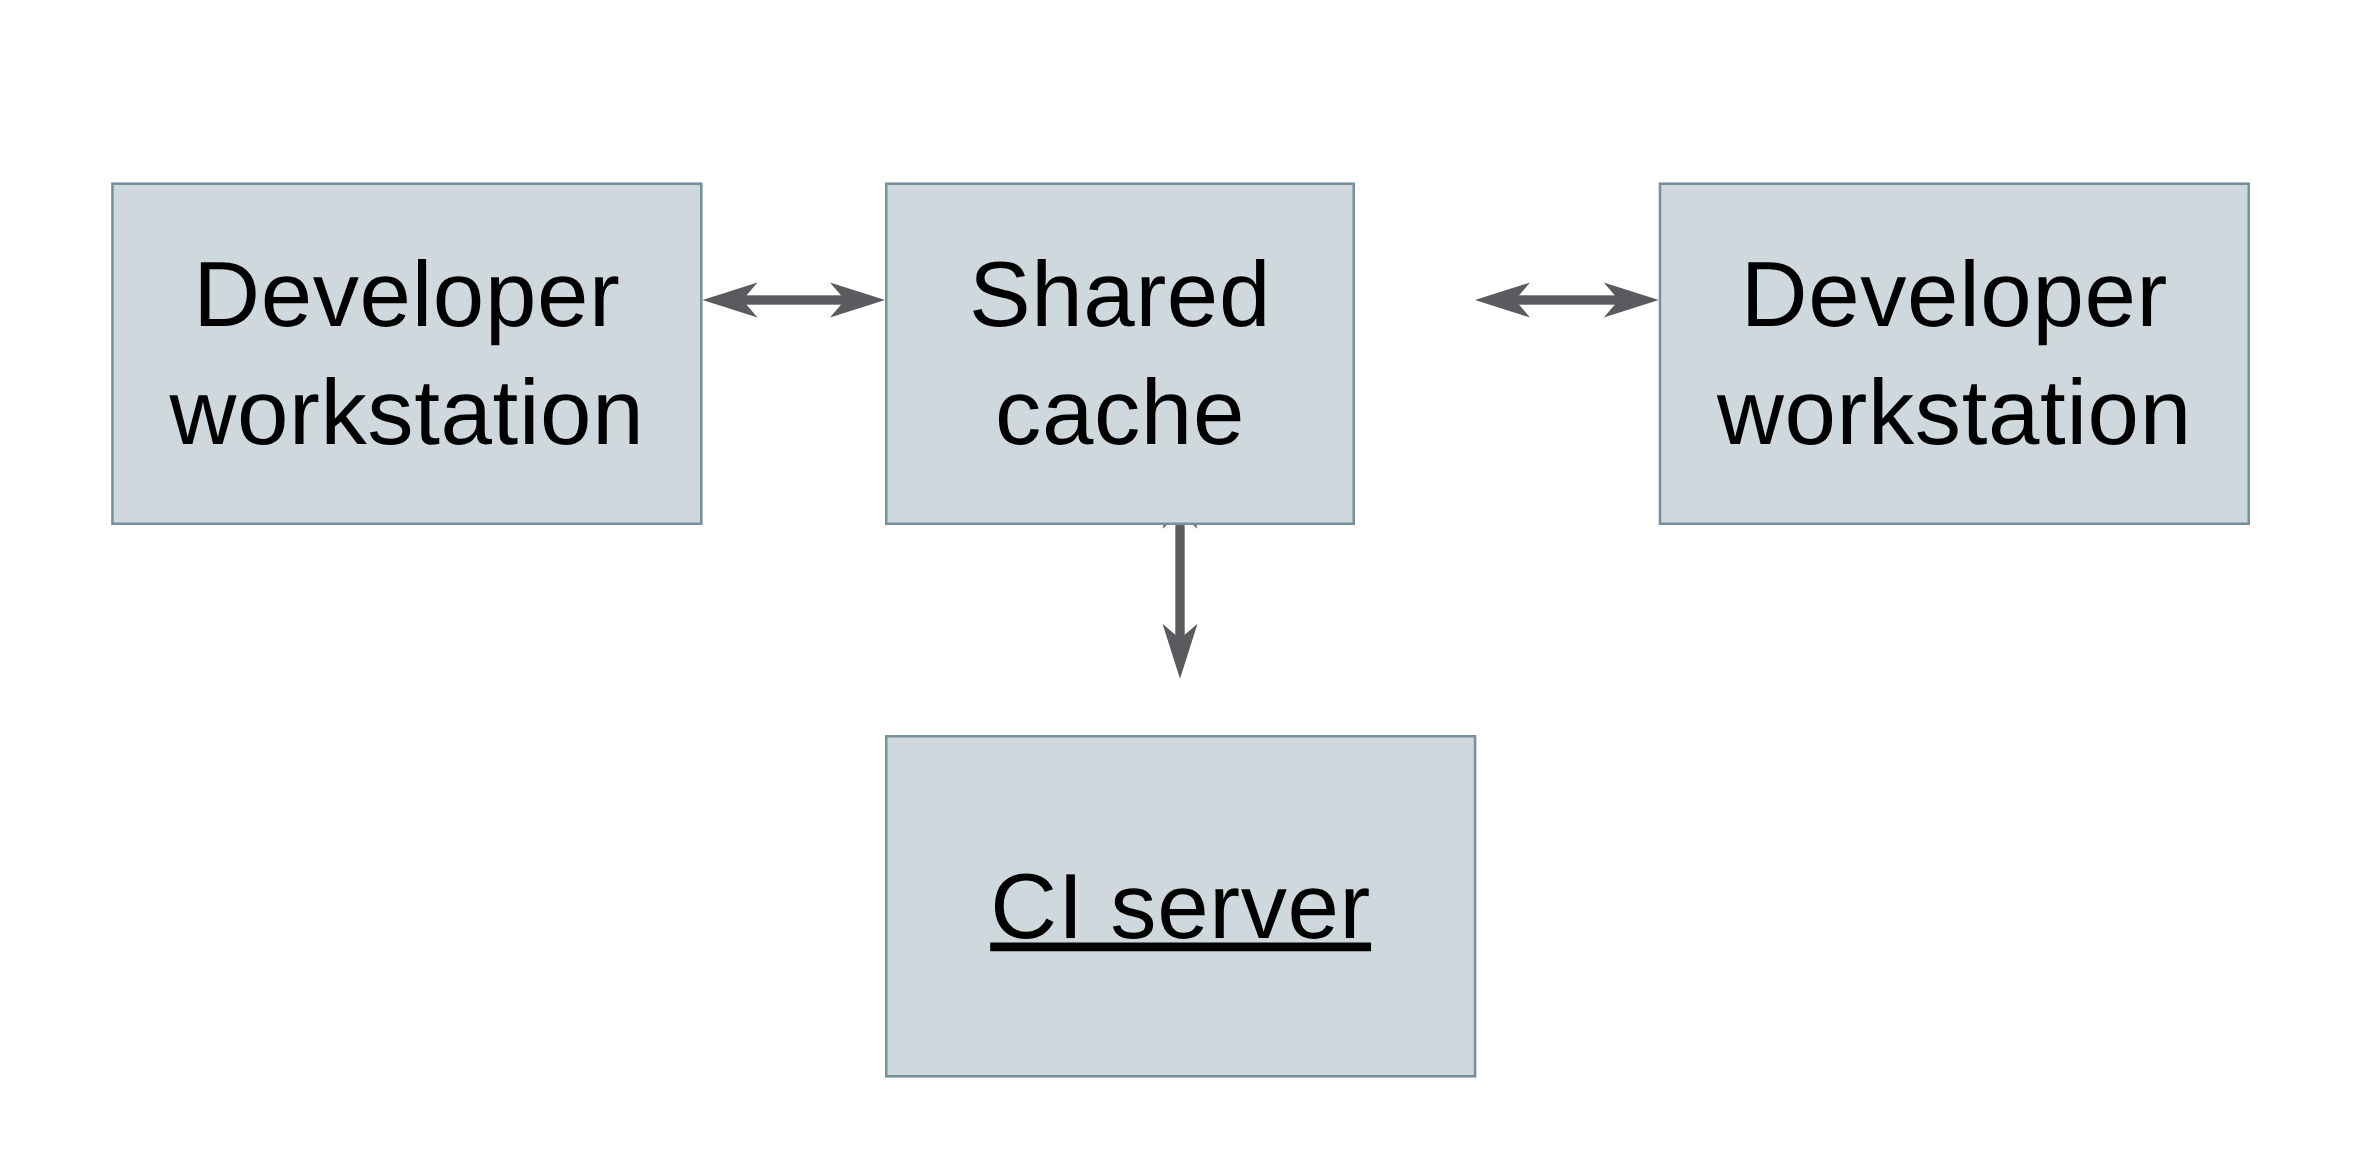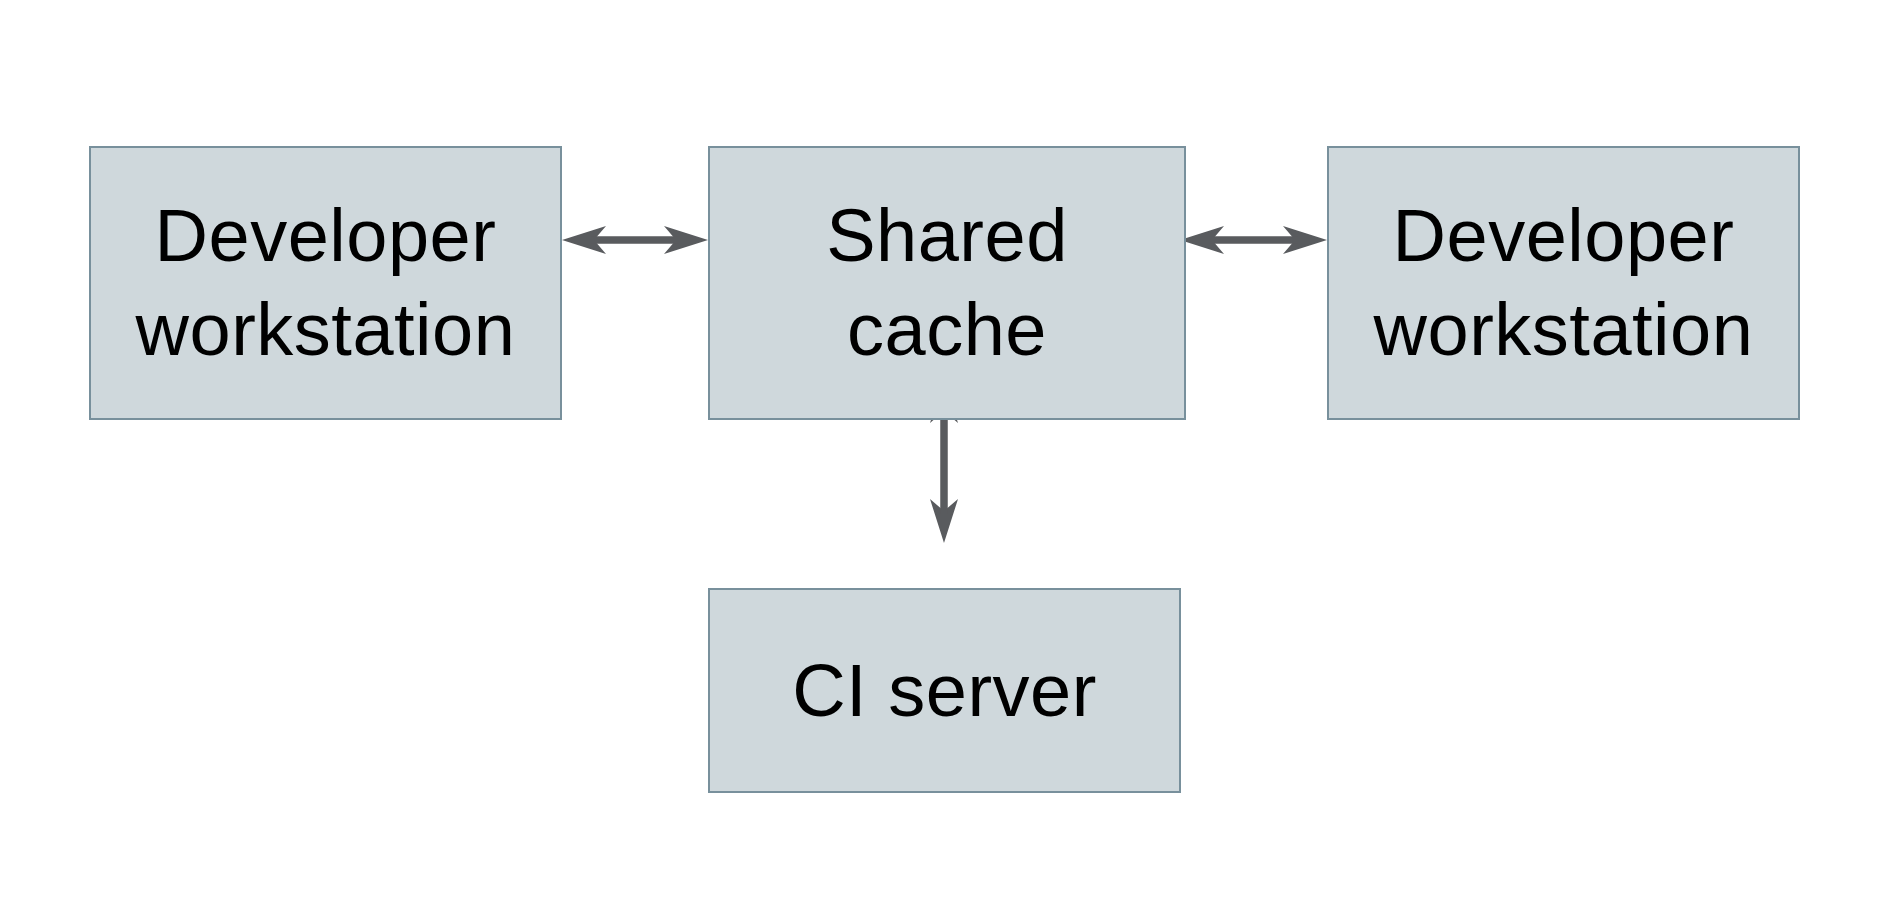--- a/index.html
+++ b/index.html
@@ -35,23 +35,23 @@
     margin-top: 43px;
   }
   .node-label {
     font-size: 74px;
     line-height: 1.27;
     color: #000000;
     max-width: 94%;
     letter-spacing: 0.5px;
   }
   .node-dev-left   { left: 89px;   top: 103px; width: 473px; height: 274px; }
-  .node-cache      { left: 708px;  top: 103px; width: 478px; height: 274px; }
+  .node-cache      { left: 708px;  top: 103px; width: 376px; height: 274px; }
   .node-dev-right  { left: 1327px; top: 103px; width: 473px; height: 274px; }
-  .node-ci         { left: 708px;  top: 545px; width: 473px; height: 205px; }
+  .node-ci         { left: 708px;  top: 545px; width: 473px; height: 274px; text-decoration: underline; }
 </style>
 </head>
 <body>
 
 <div class="canvas">
 
   <svg class="arrows" viewBox="0 0 1900 922" xmlns="http://www.w3.org/2000/svg">
 
     <g fill="#595b5e" stroke="none">
       <path d="M562,240 L606,226 L594,240 L606,254 Z"></path>

